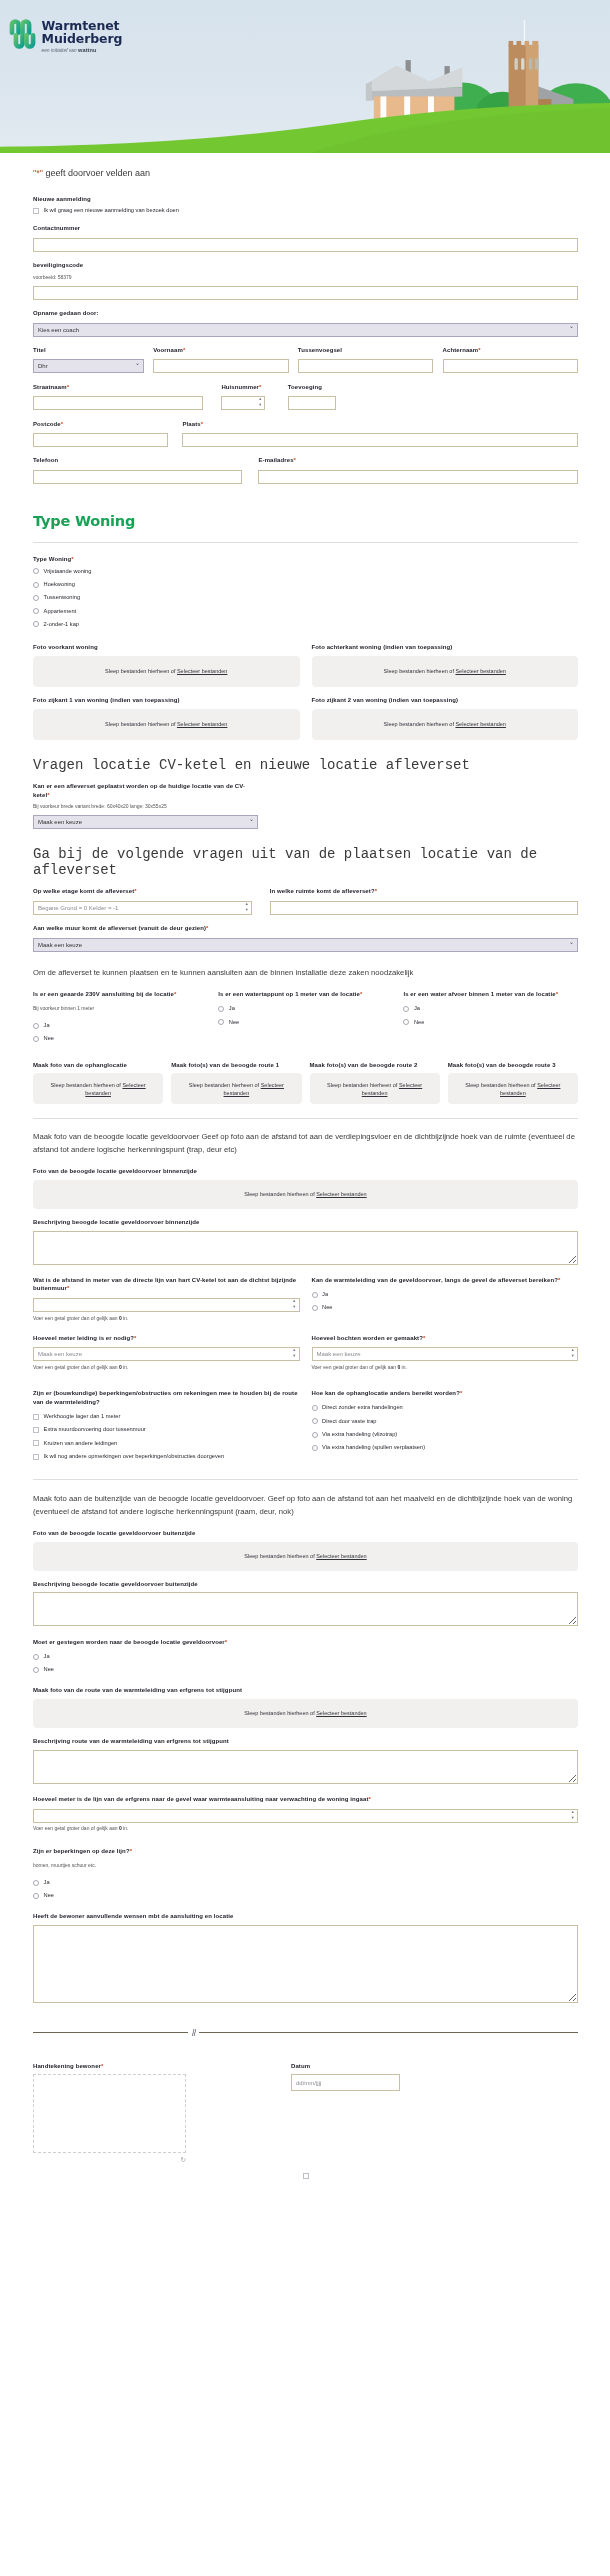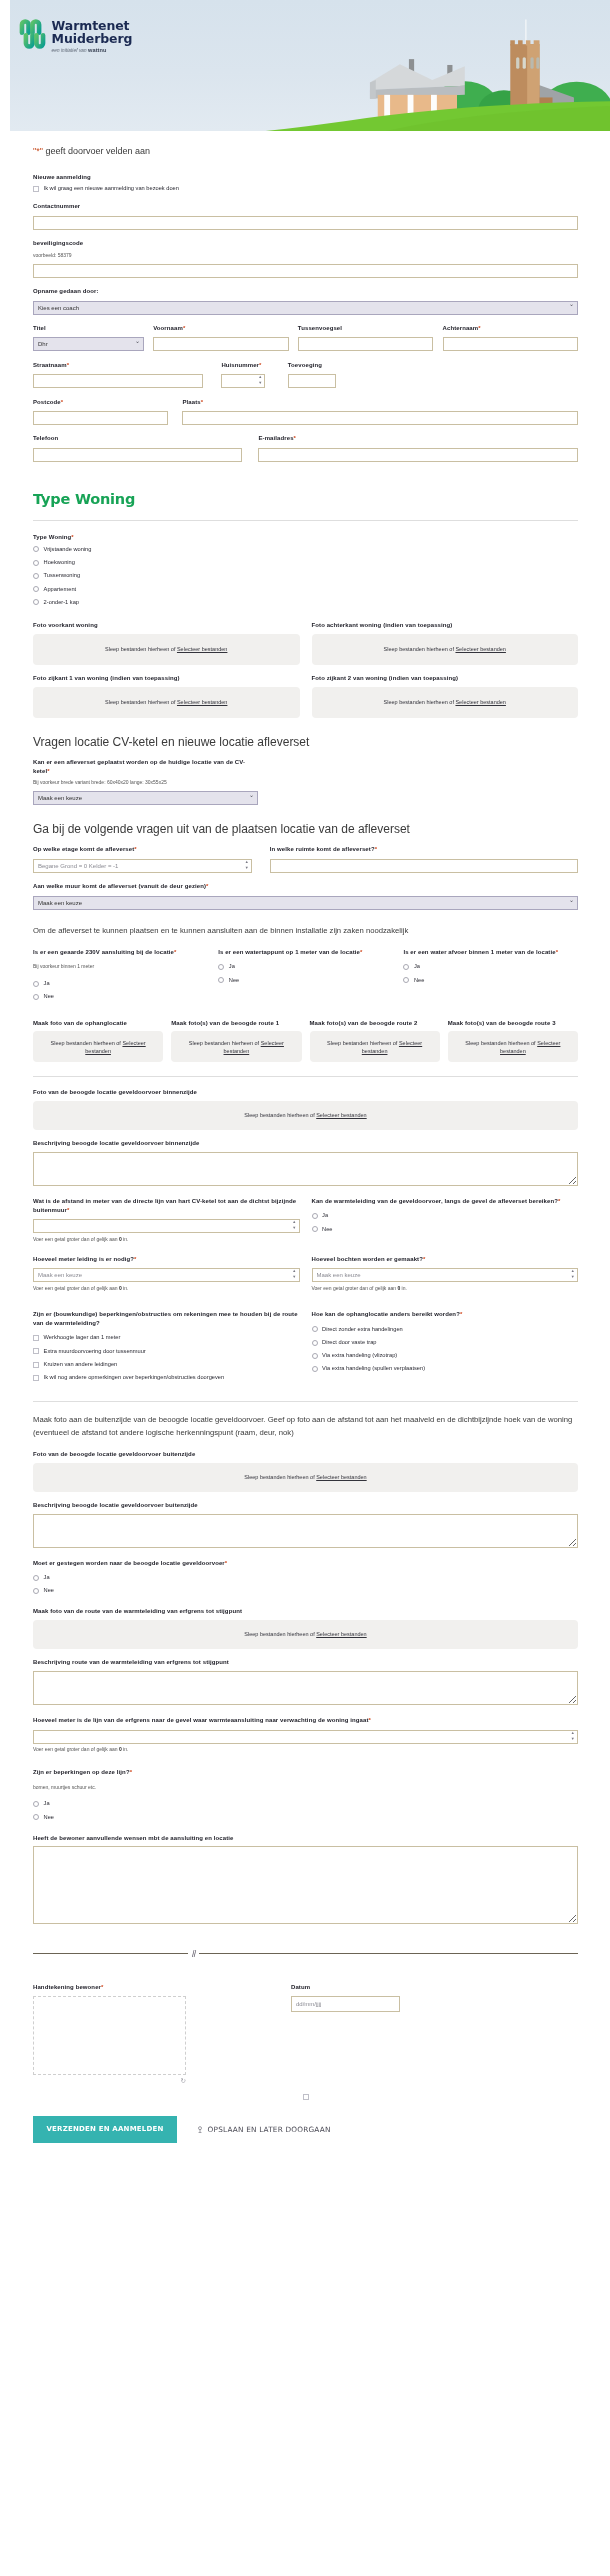--- a/index.html
+++ b/index.html
@@ -8,24 +8,23 @@
     width: 611px;
     background: #ffffff;
     font-family: "Liberation Sans", sans-serif;
     color: #262626;
     -webkit-font-smoothing: antialiased;
   }
 
   
   .hero {
     position: relative;
-    height: 131px;
+    height: 153px;
     background: linear-gradient(180deg,#d6e2ec 0%, #dbe5ee 55%, #e2eaf1 100%);
     overflow: hidden;
-    margin-left: 10px;
   }
   .logo-wrap {
     position: absolute;
     left: 8px; top: 18px;
     display: flex;
     align-items: flex-start;
     gap: 4.6px;
   }
   .logo-mark { width: 29px; height: 32px; flex: none; }
   .logo-text { padding-top: 0.7px; }
@@ -147,23 +146,24 @@
     color: #17a356;
     margin: 29px 0 0 0;
     letter-spacing: -0.2px;
   }
   .sect-rule { height:0.7px; background:#dedede; margin: 13.2px 0 12px 0; }
   .para {
     font-size: 7.7px; color:#3a3a3a; line-height:1.7; margin: 0 0 10.6px 0;
   }
   h3.qgroup {
     font-weight: 400;
-    font-size: 12px;
+    font-size: 14px;
     color: #3a3a3a;
     margin: 17px 0 9.2px 0;
+    font-family: Liberation Mono, monospace;
   }
 
   
   .dz {
     background:#f1f0ee;
     border-radius: 4px;
     min-height: 31px;
     display:flex; align-items:center; justify-content:center;
     text-align:center;
     font-size: 5.5px; color:#33333b;
@@ -488,21 +488,21 @@
 
   <div class="fg">
     <span class="lbl"><span>Aan welke muur komt de afleverset (vanuit de deur gezien)</span><span class="star">*</span></span>
     <div class="sel-wrap">
       <select>
         <option>Maak een keuze</option>
       </select>
     </div>
   </div>
 
-  <p class="para" style="margin-top:14.5px">Om de afleverset te kunnen plaatsen en te kunnen aansluiten aan de binnen installatie zijn zaken noodzakelijk</p>
+  <p class="para" style="margin-top:14.5px">Om de afleverset te kunnen plaatsen en te kunnen aansluiten aan de binnen installatie deze zaken noodzakelijk</p>
 
   <div class="grid3">
     <div>
       <span class="lbl"><span>Is er een geaarde 230V aansluiting bij de locatie</span><span class="star">*</span></span>
       <div class="hint" style="margin:6.6px 0 9.2px 0">Bij voorkeur binnen 1 meter</div>
       <div class="opt">
         <span class="rd"></span>
         <span>Ja</span>
       </div>
       <div class="opt">
@@ -555,20 +555,21 @@
     </div>
     <div>
       <span class="lbl">Maak foto(s) van de beoogde route 3</span>
       <div class="dz">
         <span><span>Sleep bestanden hierheen of </span><u>Selecteer bestanden</u></span>
       </div>
     </div>
   </div>
 
   <div class="sect-rule"></div>
+  <p class="para">Maak foto van de beoogde locatie geveldoorvoer Geef op foto aan de afstand tot aan de verdiepingsvloer en de dichtbijzijnde hoek van de ruimte (eventueel de afstand tot andere logische herkenningspunt (trap, deur etc)</p>
 
   <div class="fg">
     <span class="lbl">Foto van de beoogde locatie geveldoorvoer binnenzijde</span>
     <div class="dz" style="min-height:29px">
       <span><span>Sleep bestanden hierheen of </span><u>Selecteer bestanden</u></span>
     </div>
   </div>
 
   <div class="fg">
     <span class="lbl">Beschrijving beoogde locatie geveldoorvoer binnenzijde</span>
@@ -758,26 +759,15 @@
     <div class="datebox">
       <span class="lbl">Datum</span>
       <input type="text" placeholder="dd/mm/jjjj" style="">
     </div>
   </div>
 
   <div style="width:100%;display:flex;justify-content:center;margin-top:1.3px">
     <span class="tiny-check"></span>
   </div>
 
-  <div class="footer">
-    <button class="btn-primary">VERZENDEN EN AANMELDEN</button>
-    <div class="btn-link">
-      <svg class="save-ico" viewBox="0 0 12 14">
-        <circle cx="6" cy="4" r="3" fill="none" stroke="#6b6b75" stroke-width="1.3"></circle>
-        <path d="M6 7 L6 13" stroke="#6b6b75" stroke-width="1.3"></path>
-        <path d="M3 13 L9 13" stroke="#6b6b75" stroke-width="1.3"></path>
-      </svg>
-      <span>OPSLAAN EN LATER DOORGAAN</span>
-    </div>
-  </div>
 
 </div>
 
 
 </body></html>

